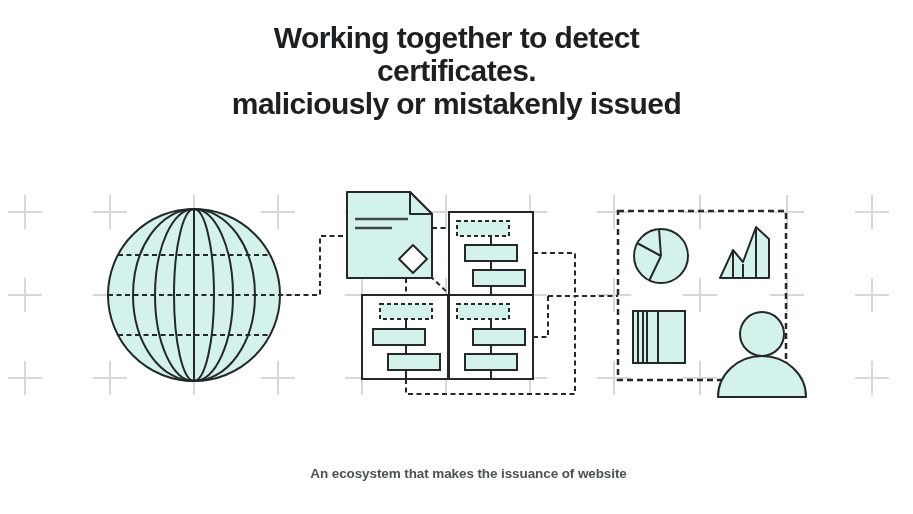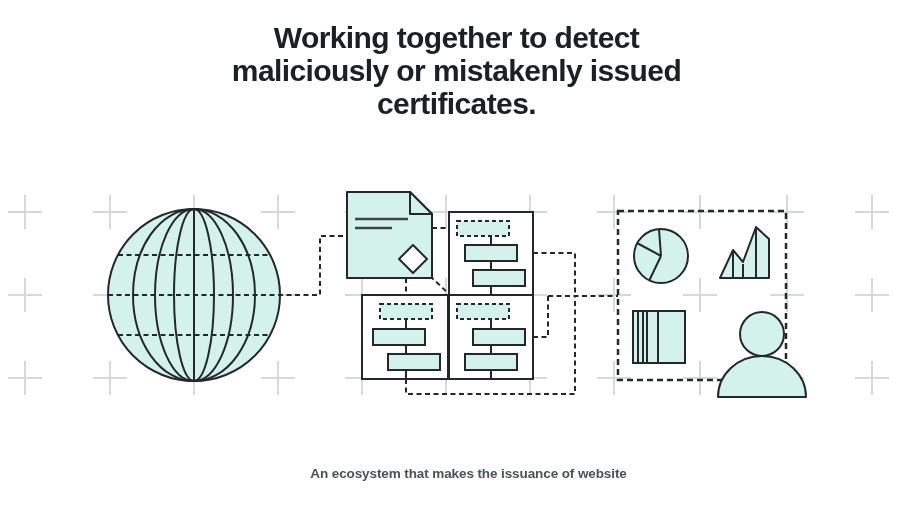--- a/index.html
+++ b/index.html
@@ -33,22 +33,22 @@
   .doc-line{stroke:var(--docline);stroke-width:2.5;fill:none;}
   .white-shape{fill:#ffffff;stroke:var(--ink);stroke-width:2;stroke-linejoin:round;}
 </style>
 </head>
 <body>
 
 <div class="stage">
 
   <h1 class="hero-title">
     <span>Working together to detect</span>
+    <span>certificates.</span>
     <span>maliciously or mistakenly issued</span>
-    <span>certificates.</span>
   </h1>
 
   <svg class="illustration" width="913" height="514" viewBox="0 0 913 514">
     <defs>
       <g id="plus">
           <path class="grid-mark" d="M-17,0H17M0,-17V17"></path>
         </g>
     </defs>
 
     <g>

